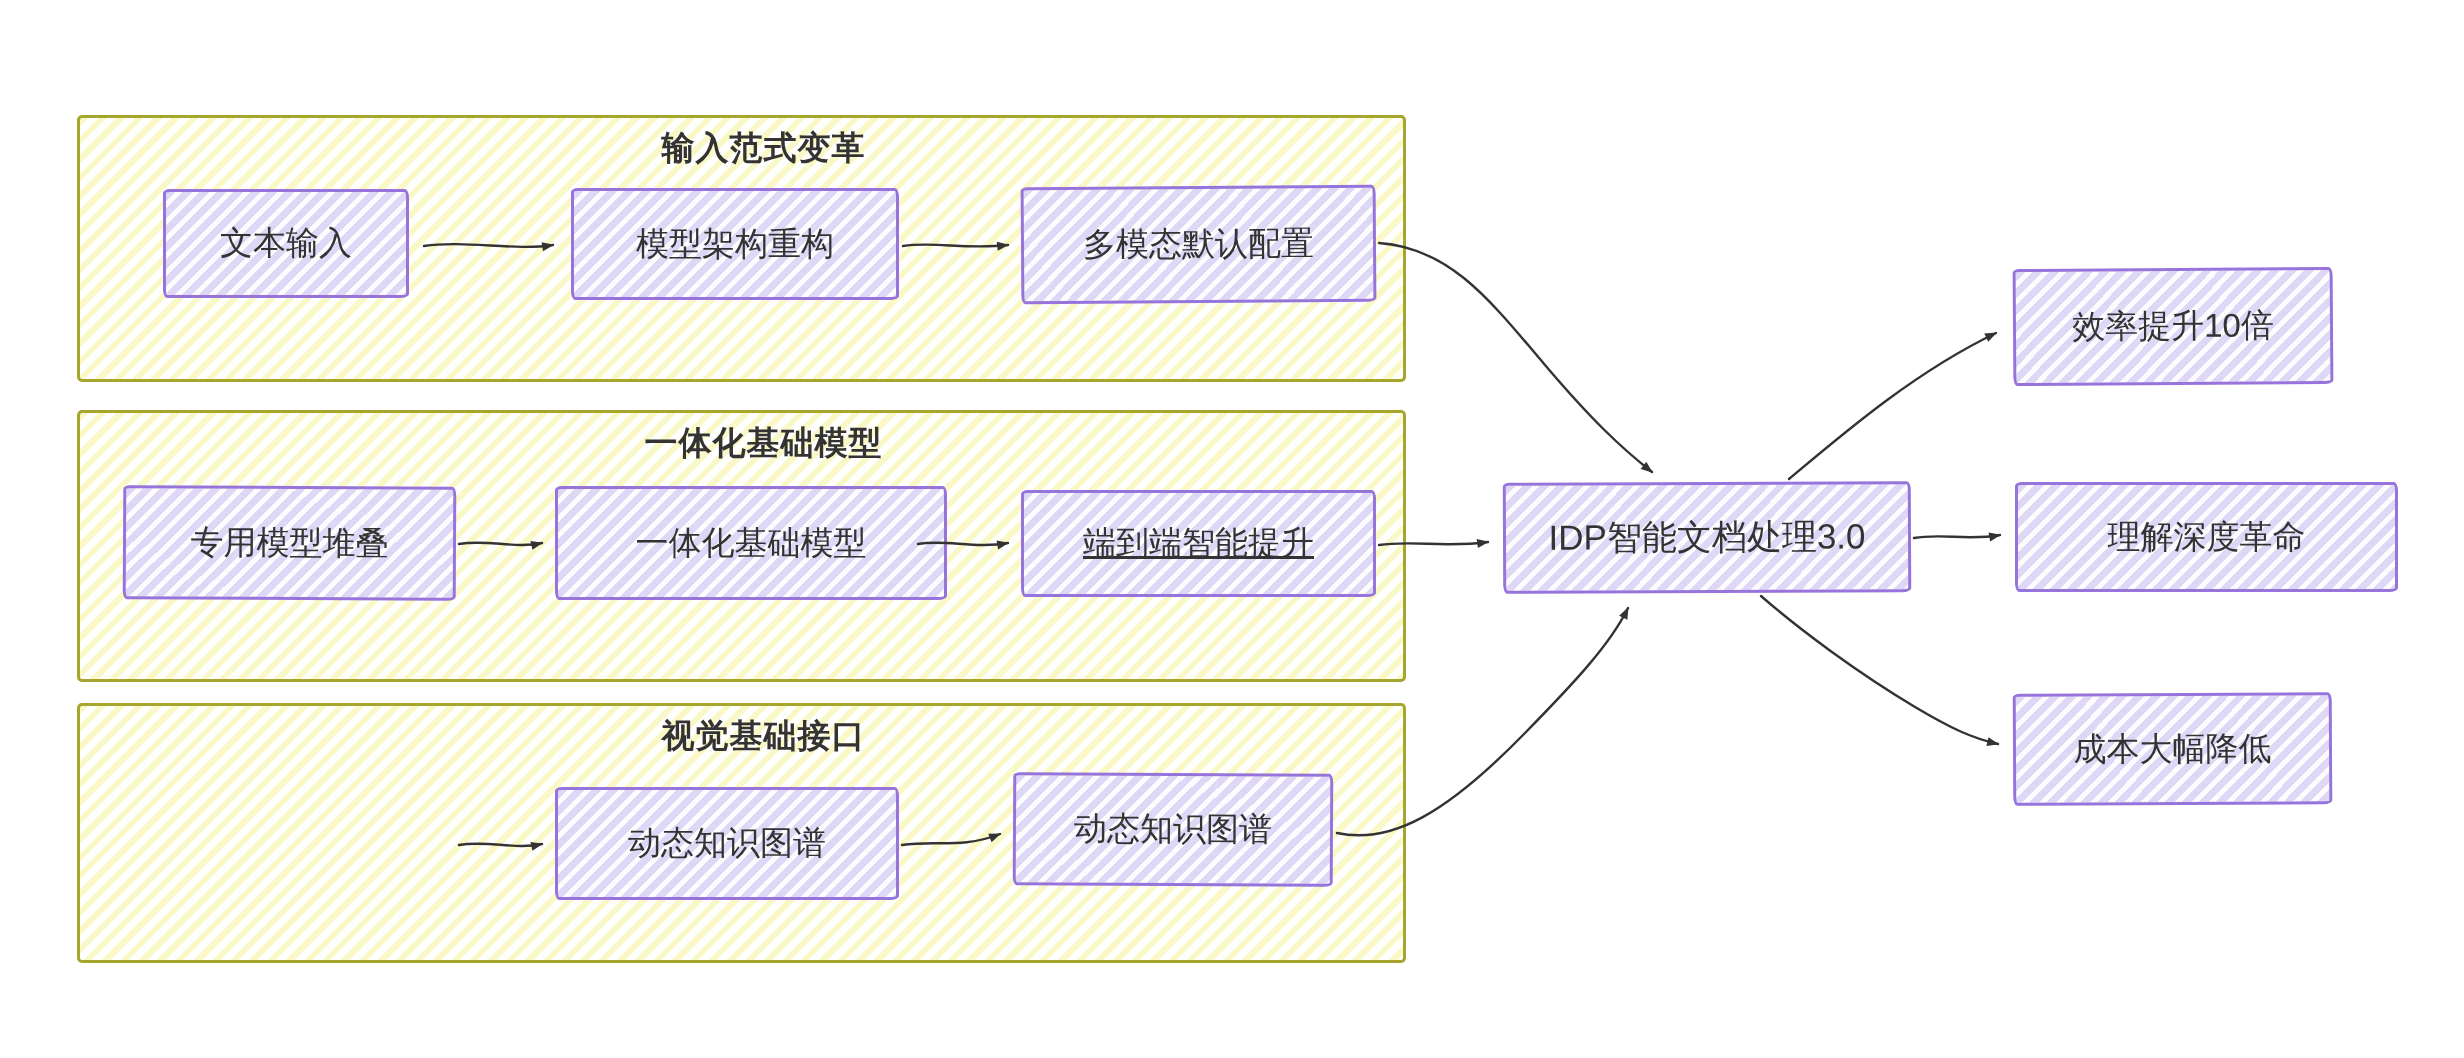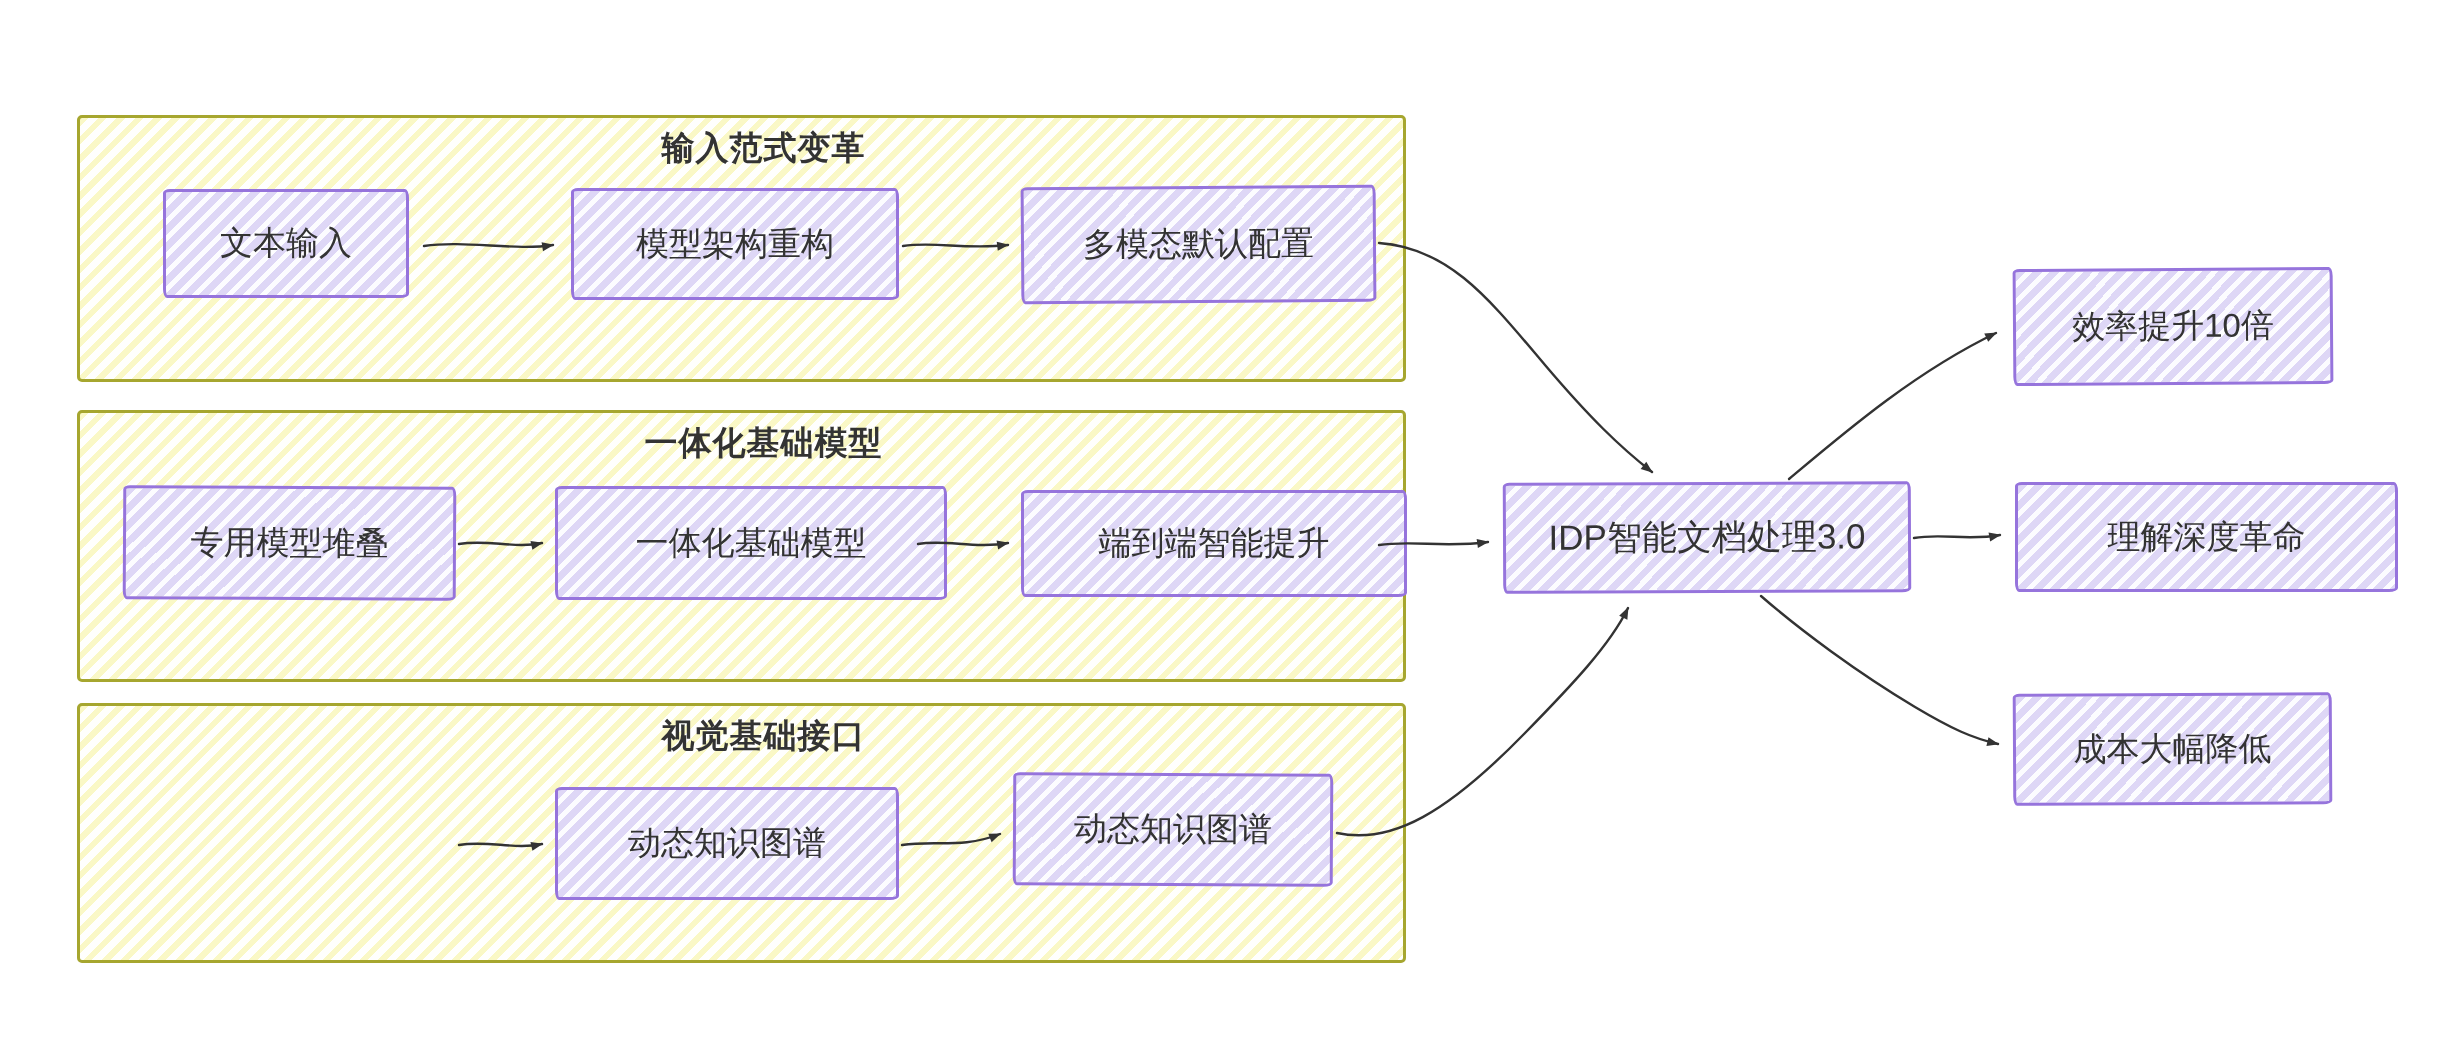--- a/index.html
+++ b/index.html
@@ -53,21 +53,21 @@
   
   #g1{left:77px;top:115px;width:1323px;height:261px;}
   #g2{left:77px;top:410px;width:1323px;height:266px;}
   #g3{left:77px;top:703px;width:1323px;height:254px;}
 
   #b11{left:163px;top:189px;width:246px;height:109px;}
   #b12{left:571px;top:188px;width:328px;height:112px;}
   #b13{left:1021px;top:186px;width:355px;height:117px;transform:rotate(-0.4deg);}
   #b21{left:123px;top:486px;width:333px;height:114px;transform:rotate(0.3deg);}
   #b22{left:555px;top:486px;width:392px;height:114px;}
-  #b23{left:1021px;top:490px;width:386px;height:107px;}
+  #b23{left:1021px;top:490px;width:355px;height:107px;text-decoration:underline;}
   #b31{left:136px;top:787px;width:320px;height:113px;}
   #b32{left:555px;top:787px;width:344px;height:113px;}
   #b33{left:1013px;top:773px;width:320px;height:113px;transform:rotate(0.3deg);}
 
   #idp{left:1503px;top:482px;width:408px;height:111px;transform:rotate(-0.25deg);}
 
   #r1{left:2013px;top:268px;width:320px;height:117px;transform:rotate(-0.4deg);}
   #r2{left:2015px;top:482px;width:383px;height:110px;text-align:right;}
   #r3{left:2013px;top:693px;width:319px;height:112px;transform:rotate(-0.3deg);}
 </style>

